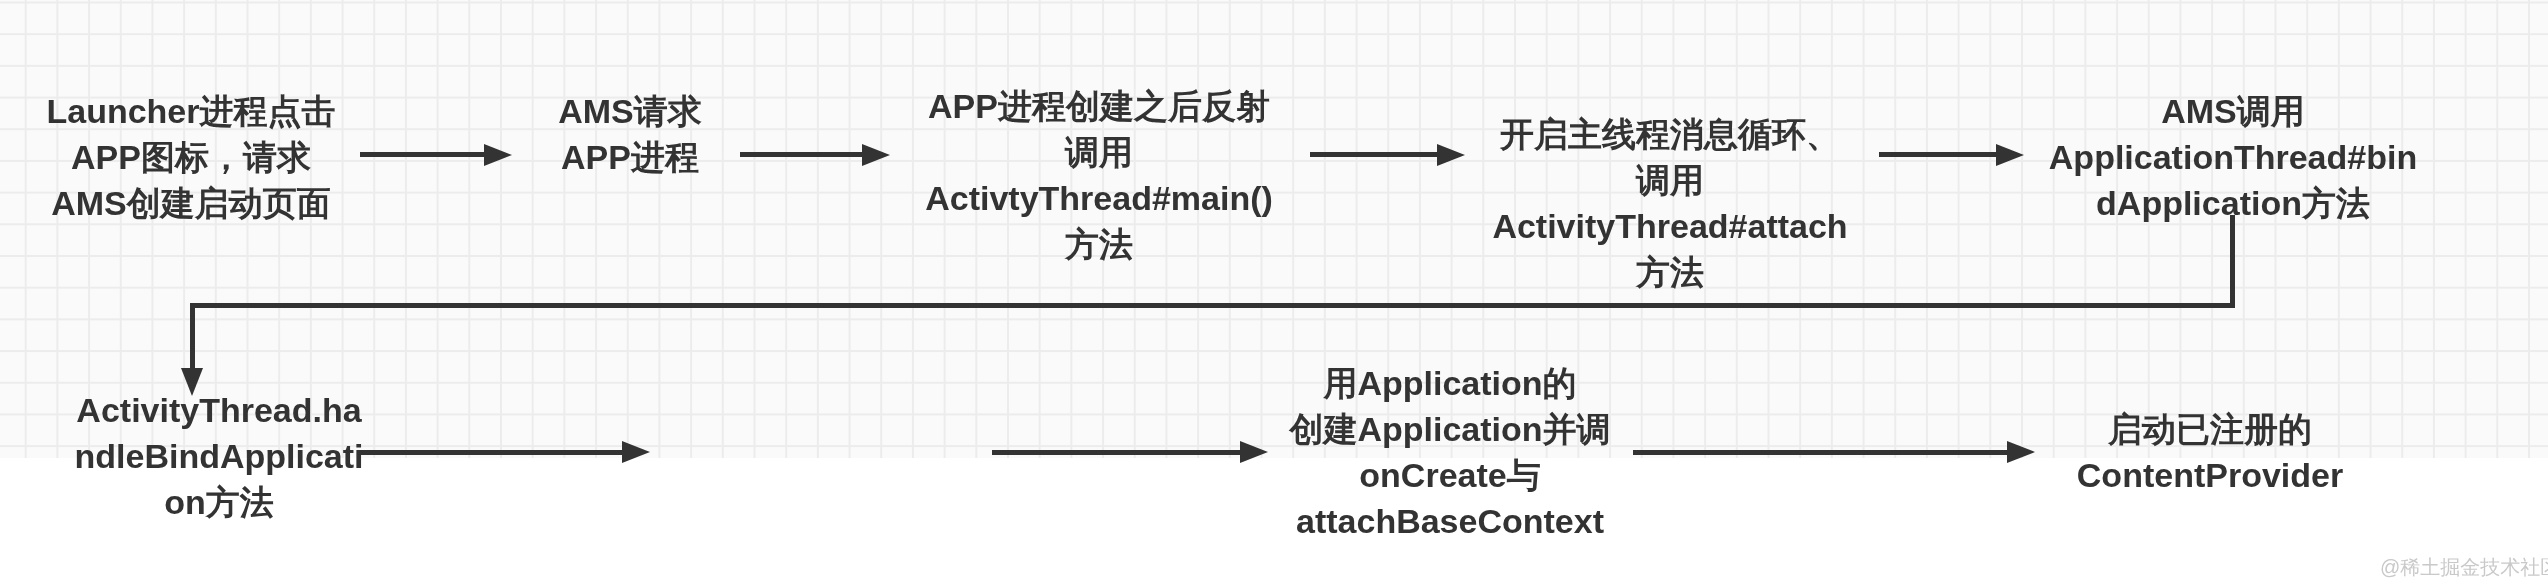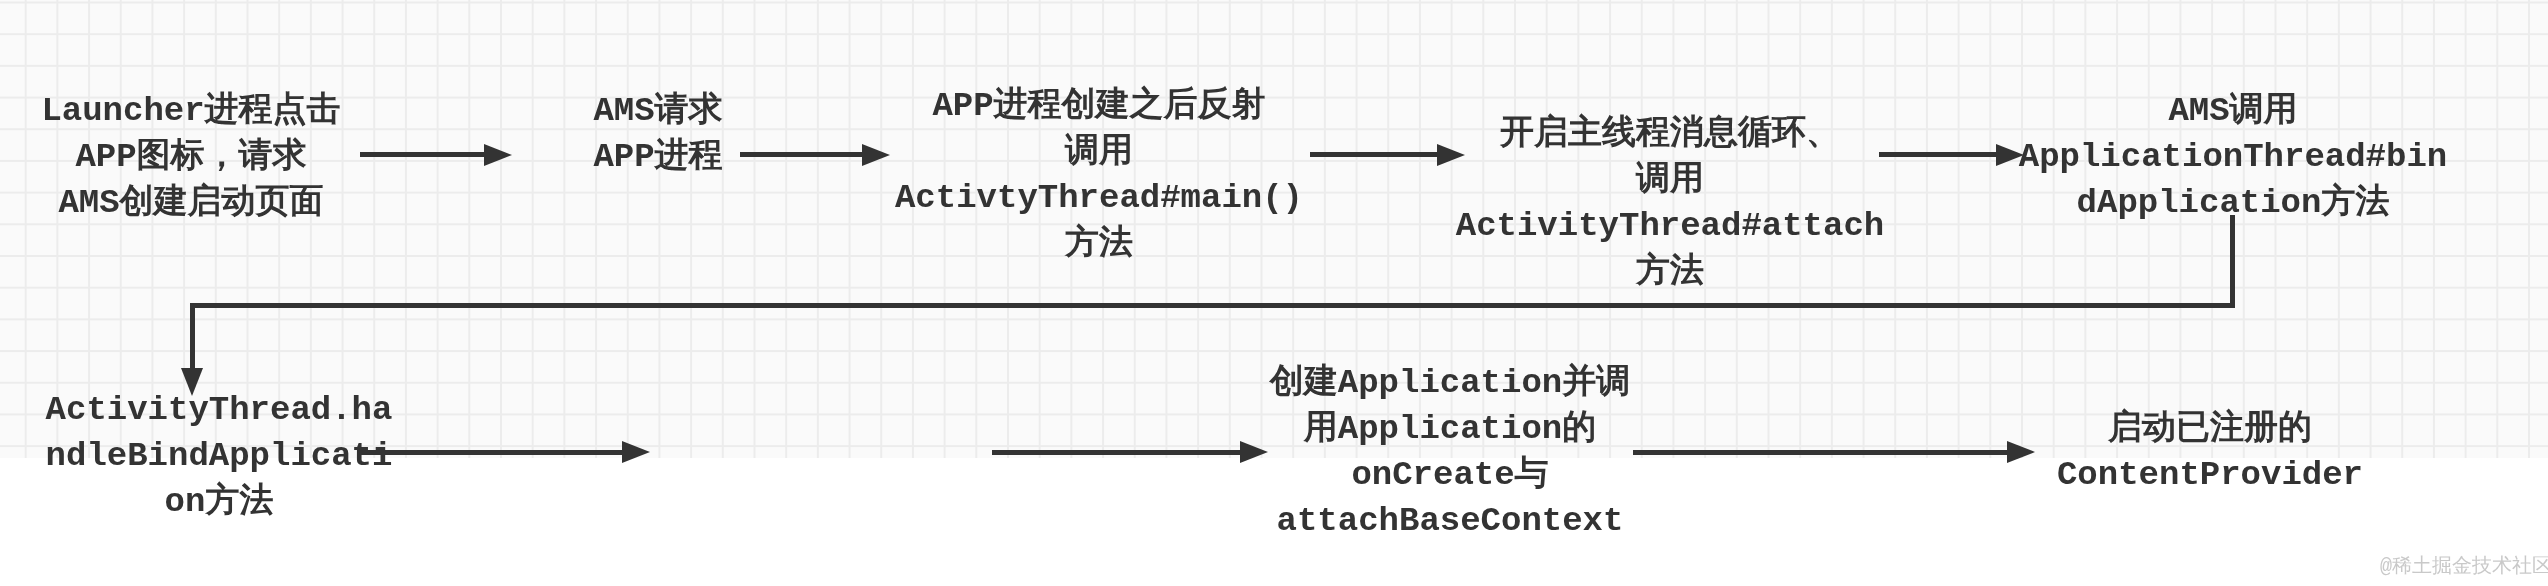--- a/index.html
+++ b/index.html
@@ -9,21 +9,20 @@
     overflow:hidden;
   }
   .canvas{
     position:relative;width:2548px;height:458px;
     background-color:#fafafa;
     background-image:
       linear-gradient(to right,#ececec 1.6px,transparent 1.6px),
       linear-gradient(to bottom,#ececec 1.6px,transparent 1.6px);
     background-size:31.7px 31.7px,31.7px 31.7px;
     background-position:24.7px 0,0 1.5px;
-    font-family:Liberation Mono, monospace;
   }
   .node{
     position:absolute;
     transform:translateX(-50%);
     text-align:center;
     font-size:34px;line-height:46px;font-weight:700;
     color:#333333;
     white-space:nowrap;
   }
   .hline{position:absolute;height:5px;background:#333333;}
@@ -50,21 +49,21 @@
 <body>
 
 <div class="canvas">
 
   <div class="node" style="left:191px;top:88px;">
     <div>Launcher进程点击</div>
     <div>APP图标，请求</div>
     <div>AMS创建启动页面</div>
   </div>
 
-  <div class="node" style="left:658px;top:88px;">
+  <div class="node" style="left:630px;top:88px;">
     <div>AMS请求</div>
     <div>APP进程</div>
   </div>
 
   <div class="node" style="left:1099px;top:63px;margin-top:20px;">
     <div>APP进程创建之后反射</div>
     <div>调用</div>
     <div>ActivtyThread#main()</div>
     <div>方法</div>
   </div>
@@ -85,22 +84,22 @@
   <div class="node" style="left:193px;top:387px;margin-left:26px;">
     <div>ActivityThread.ha</div>
     <div>ndleBindApplicati</div>
     <div>on方法</div>
   </div>
 
   <div class="node" style="left:822px;top:406px;">
   </div>
 
   <div class="node" style="left:1450px;top:360px;">
+    <div>用Application的</div>
     <div>创建Application并调</div>
-    <div>用Application的</div>
     <div>onCreate与</div>
     <div>attachBaseContext</div>
   </div>
 
   <div class="node" style="left:2210px;top:406px;">
     <div>启动已注册的</div>
     <div>ContentProvider</div>
   </div>
 
   <div class="hline" style="left:360px;top:152px;width:126px;"></div>

